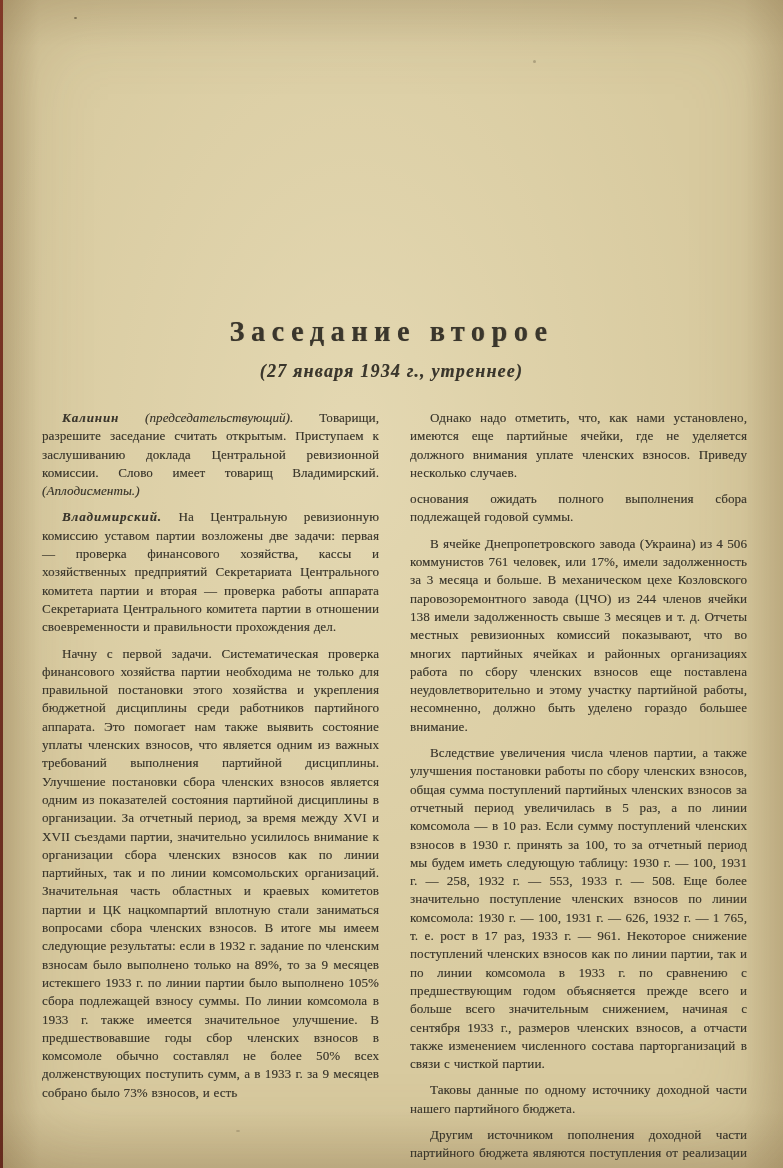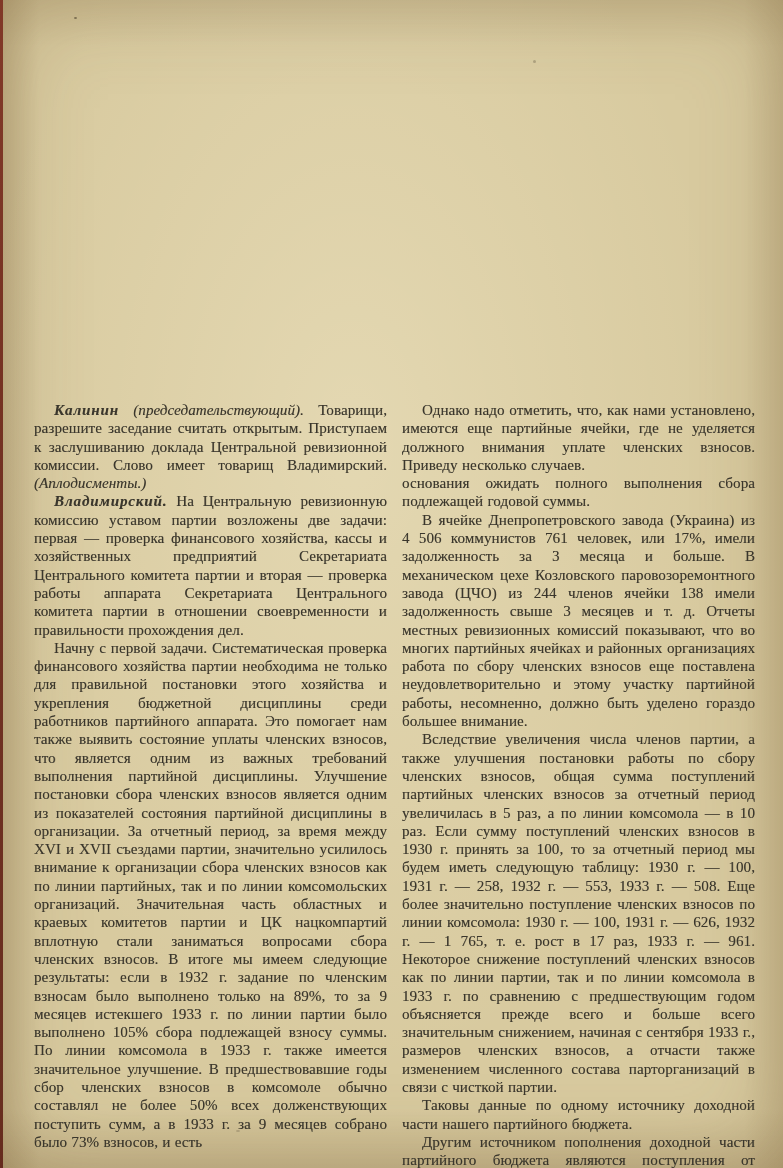--- a/index.html
+++ b/index.html
@@ -65,23 +65,23 @@
     position: absolute;
     top: 401px;
     left: 34px;
     width: 722px;
     display: flex;
     gap: 15px;
   }
   .col { width: 353px; }
 
   .para {
-    margin: 0;
+    margin: 8px;
     text-align: justify;
-    font-size: 15px;
+    font-size: 13px;
     line-height: 18.3px;
     letter-spacing: 0.1px;
     word-spacing: 0.4px;
     text-shadow: 0.3px 0.3px 0.55px rgba(58,54,44,0.42);
   }
   .indent { text-indent: 20px; }
   .speaker {
     font-weight: bold;
     font-style: italic;
     letter-spacing: 0.9px;
@@ -90,20 +90,24 @@
 </style>
 </head>
 <body>
 
 <div class="page">
   <div class="binding-edge"></div>
   <div class="speck s1"></div>
   <div class="speck s2"></div>
   <div class="speck s3"></div>
 
+  <header class="heading">
+    <h1 class="title">Заседание второе</h1>
+    <div class="date-line">(27 января 1934 г., утреннее)</div>
+  </header>
 
   <main class="cols">
     <section class="col">
       <p class="para indent"><span class="speaker">Калинин</span><span class="stage"> (председательствующий).</span><span> Товарищи, разрешите заседание считать открытым. Приступаем к заслушиванию доклада Центральной ревизионной комиссии. Слово имеет товарищ Владимирский. </span><span class="stage">(Аплодисменты.)</span></p>
       <p class="para indent"><span class="speaker">Владимирский.</span><span> На Центральную ревизионную комиссию уставом партии возложены две задачи: первая — проверка финансового хозяйства, кассы и хозяйственных предприятий Секретариата Центрального комитета партии и вторая — проверка работы аппарата Секретариата Центрального комитета партии в отношении своевременности и правильности прохождения дел.</span></p>
       <p class="para indent">Начну с первой задачи. Систематическая проверка финансового хозяйства партии необходима не только для правильной постановки этого хозяйства и укрепления бюджетной дисциплины среди работников партийного аппарата. Это помогает нам также выявить состояние уплаты членских взносов, что является одним из важных требований выполнения партийной дисциплины. Улучшение постановки сбора членских взносов является одним из показателей состояния партийной дисциплины в организации. За отчетный период, за время между XVI и XVII съездами партии, значительно усилилось внимание к организации сбора членских взносов как по линии партийных, так и по линии комсомольских организаций. Значительная часть областных и краевых комитетов партии и ЦК нацкомпартий вплотную стали заниматься вопросами сбора членских взносов. В итоге мы имеем следующие результаты: если в 1932 г. задание по членским взносам было выполнено только на 89%, то за 9 месяцев истекшего 1933 г. по линии партии было выполнено 105% сбора подлежащей взносу суммы. По линии комсомола в 1933 г. также имеется значительное улучшение. В предшествовавшие годы сбор членских взносов в комсомоле обычно составлял не более 50% всех долженствующих поступить сумм, а в 1933 г. за 9 месяцев собрано было 73% взносов, и есть</p>
     </section>
 
     <section class="col">
       <p class="para indent">Однако надо отметить, что, как нами установлено, имеются еще партийные ячейки, где не уделяется должного внимания уплате членских взносов. Приведу несколько случаев.</p>

